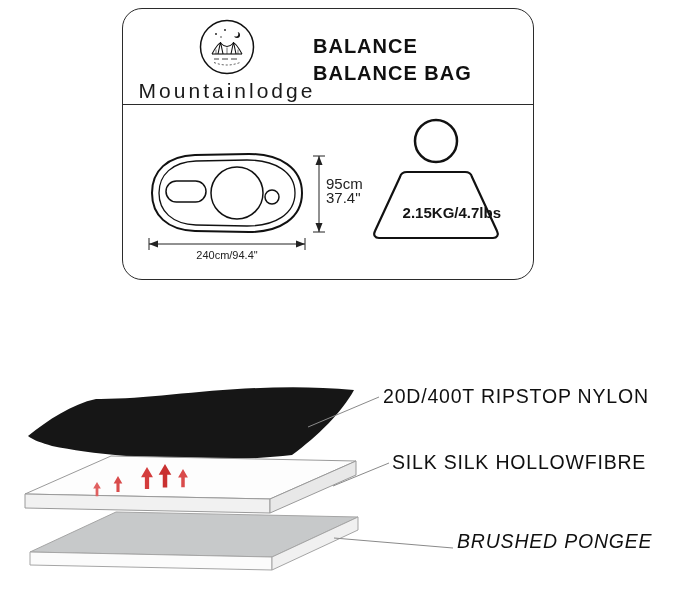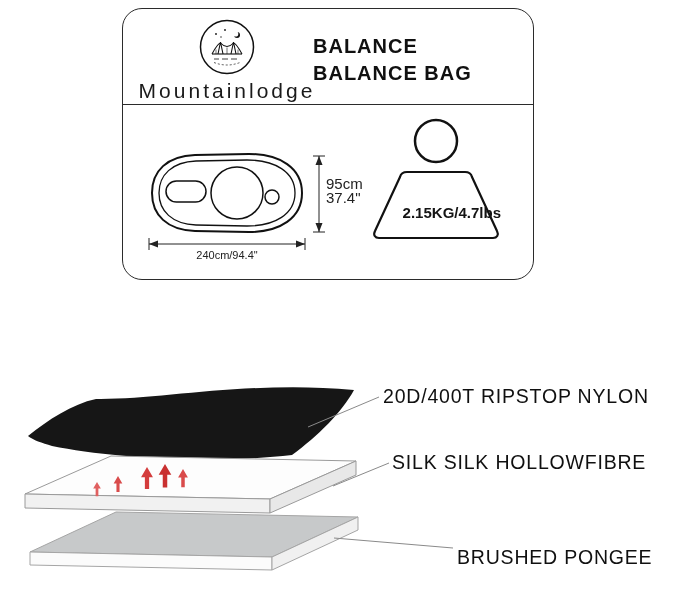--- a/index.html
+++ b/index.html
@@ -37,21 +37,21 @@
   }
   
   .layers { position:absolute; left:0; top:370px; width:678px; height:238px; }
   .layers-svg { position:absolute; left:0; top:0; width:679px; height:238px; }
   .layer-label {
     position:absolute; font-size:19.5px; font-weight:500; letter-spacing:0.8px;
     color:#101010; white-space:nowrap;
   }
   .layer-label.l1 { left:383px; top:15px; }
   .layer-label.l2 { left:392px; top:81px; }
-  .layer-label.l3 { left:457px; top:176px; }
+  .layer-label.l3 { left:457px; top:160px;font-style:italic; }
 </style>
 </head>
 <body>
 
 <div class="canvas">
 
   <div class="spec-card">
 
     <svg class="logo-svg" viewBox="0 0 70 70" aria-hidden="true">
       <circle cx="35" cy="29" r="26.5" fill="none" stroke="#111" stroke-width="1.5"></circle>

